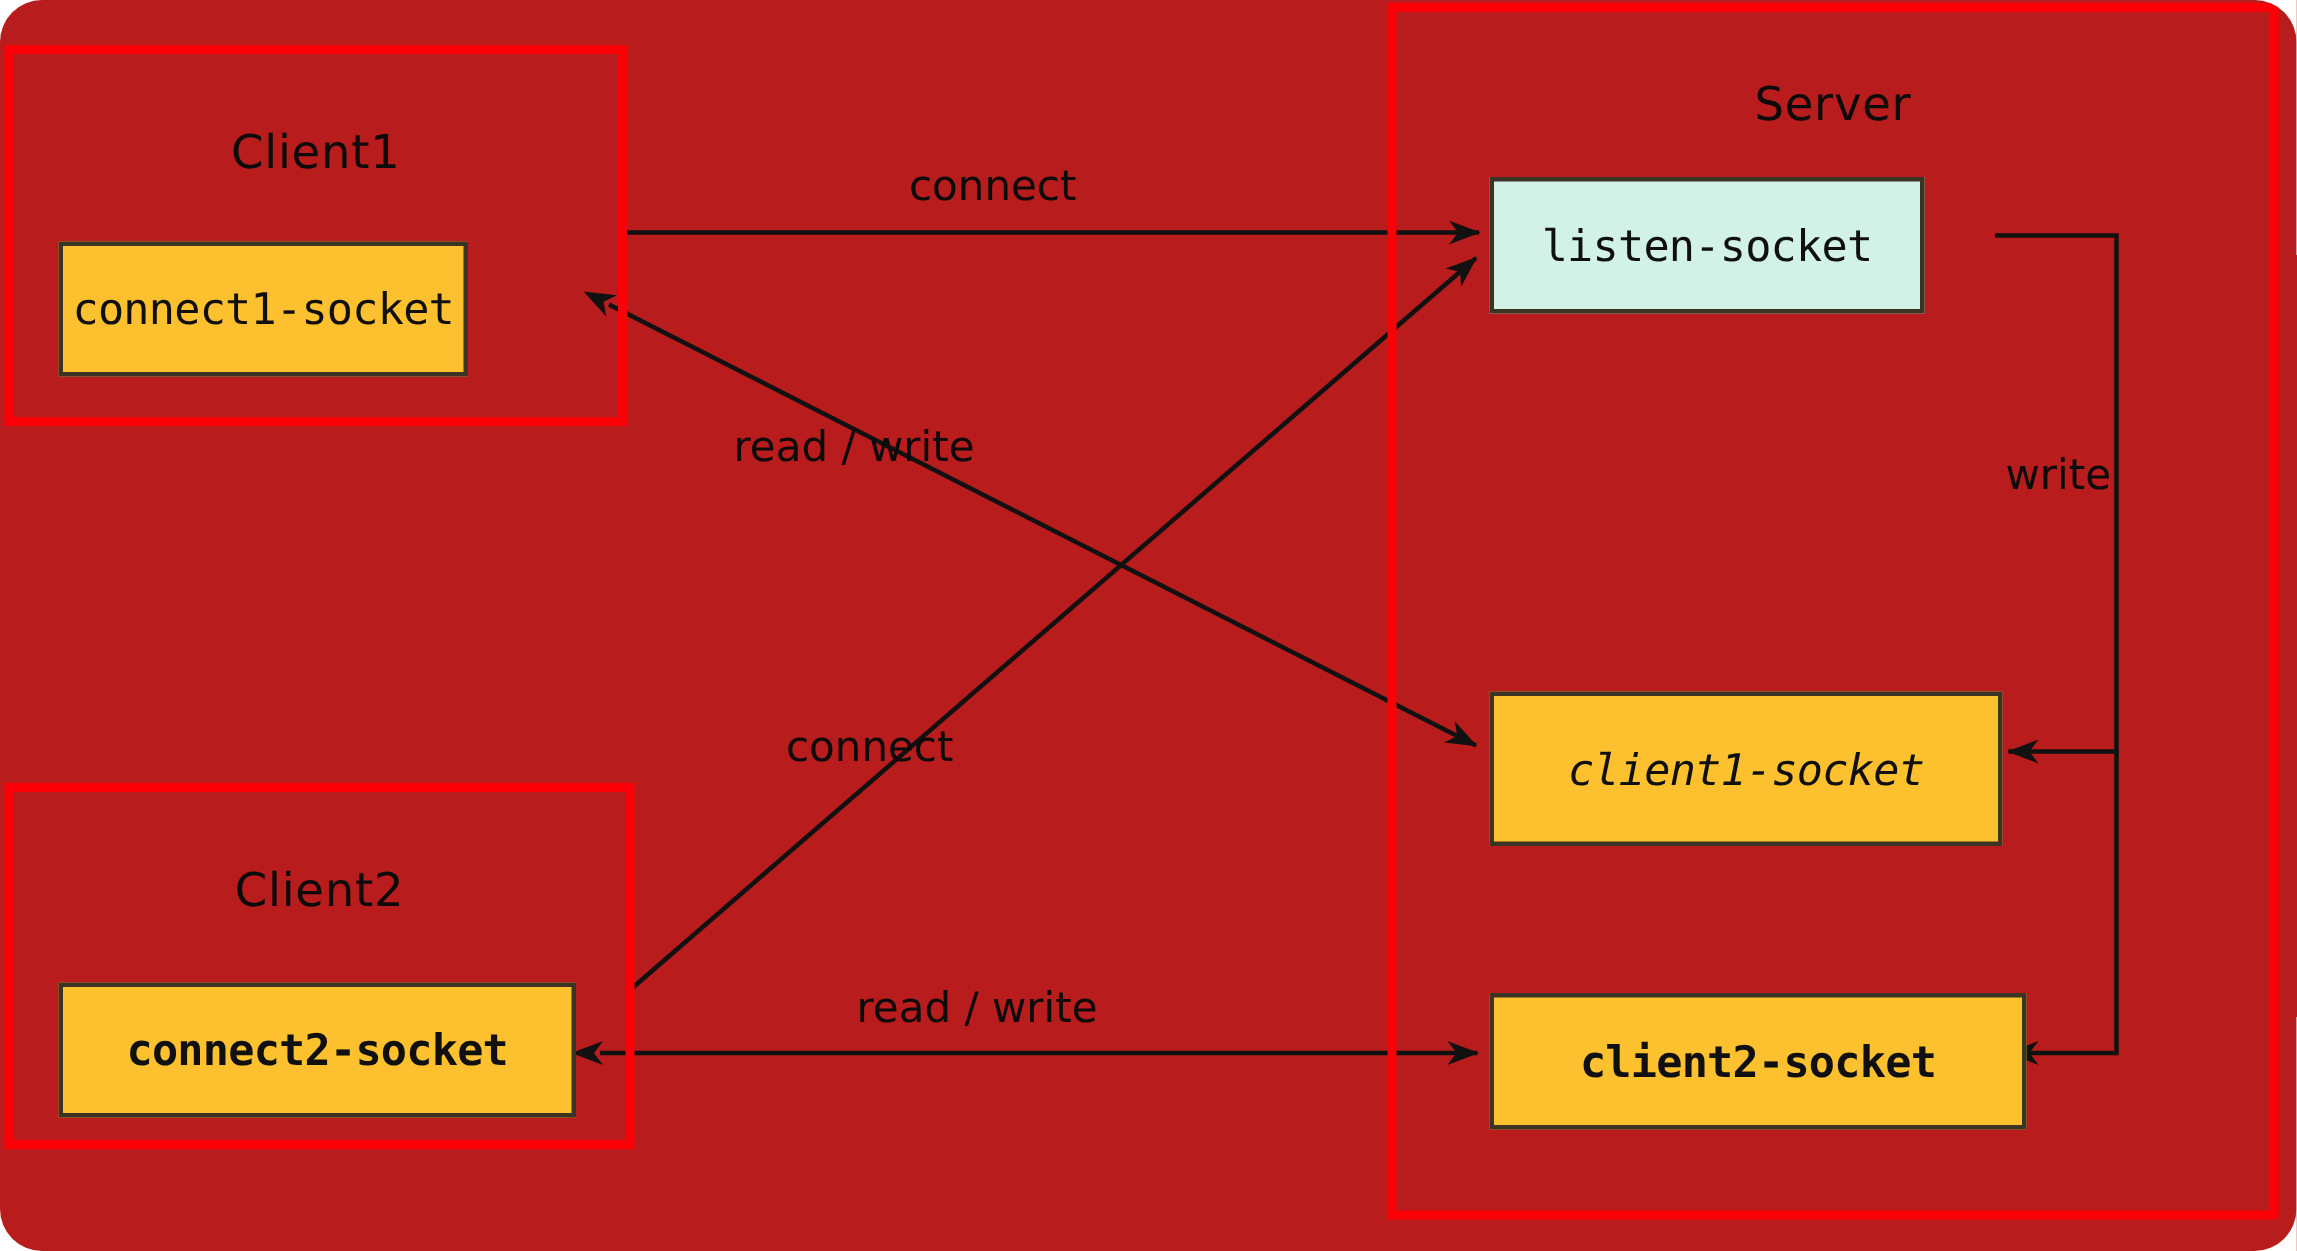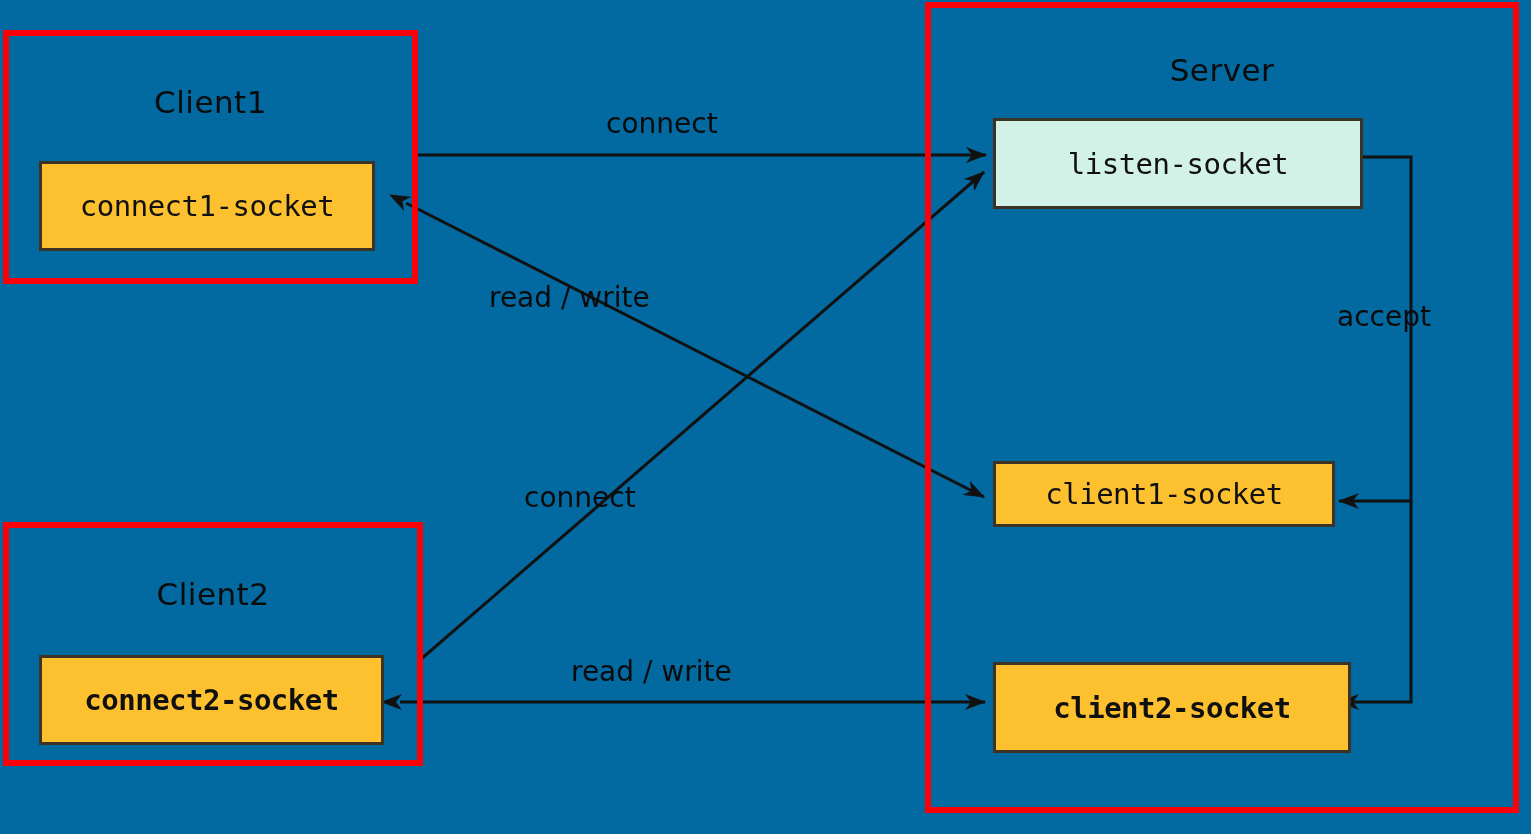--- a/index.html
+++ b/index.html
@@ -8,22 +8,23 @@
     padding: 0;
     background: #ffffff;
   }
   body {
     font-family: "DejaVu Sans", sans-serif;
   }
   #canvas {
     position: relative;
     width: 1531px;
     height: 834px;
-    background: #0369a1;
+    background: #b91c1c;
     overflow: hidden;
+    border-radius: 28px;
   }
   #edges {
     position: absolute;
     left: 0;
     top: 0;
     width: 1531px;
     height: 834px;
     pointer-events: none;
   }
   .group-box {
@@ -110,42 +111,42 @@
       <path d="M1330,157 L1411,157 L1411,501 L1339,501" fill="none" stroke="#111111" stroke-width="3" marker-end="url(#ah)"></path>
     </g>
 
     <g>
       <path d="M1411,501 L1411,702 L1339,702" fill="none" stroke="#111111" stroke-width="3" marker-end="url(#ah)"></path>
     </g>
   </svg>
 
   <div class="group-box" style="left:3px; top:30px; width:415px; height:254px;">
     <div class="group-title" style="top:48px;">Client1</div>
-    <div class="node fill-orange" style="left:30px; top:125px; width:336px; height:90px;">connect1-socket</div>
+    <div class="node fill-orange" style="left:30px; top:125px; width:273px; height:90px;">connect1-socket</div>
   </div>
 
   <div class="group-box" style="left:3px; top:522px; width:420px; height:244px;">
     <div class="group-title" style="top:48px;">Client2</div>
     <div class="node fill-orange" style="left:30px; top:127px; width:345px; height:90px;font-weight:bold;">connect2-socket</div>
   </div>
 
   <div class="group-box" style="left:925px; top:2px; width:594px; height:811px;">
     <div class="group-title" style="top:44px;">Server</div>
 
-    <div class="node fill-mint" style="left:62px; top:110px; width:370px; height:91px;">listen-socket</div>
+    <div class="node fill-mint" style="left:62px; top:110px; width:290px; height:91px;">listen-socket</div>
 
-    <div class="node fill-orange" style="left:62px; top:453px; width:342px; height:66px;">client1-socket</div>
+    <div class="node fill-orange" style="left:62px; top:453px; width:342px; height:103px;font-style:italic;">client1-socket</div>
 
     <div class="node fill-orange" style="left:62px; top:654px; width:358px; height:91px;font-weight:bold;">client2-socket</div>
 
   </div>
 
   <div class="edge-label" style="left:606px; top:107px;">connect</div>
 
   <div class="edge-label" style="left:489px; top:281px;">read / write</div>
 
   <div class="edge-label" style="left:524px; top:481px;">connect</div>
 
   <div class="edge-label" style="left:571px; top:655px;">read / write</div>
 
-  <div class="edge-label" style="left:1337px; top:300px;">accept</div>
+  <div class="edge-label" style="left:1337px; top:300px;">write</div>
 
 </div>
 
 </body></html>

